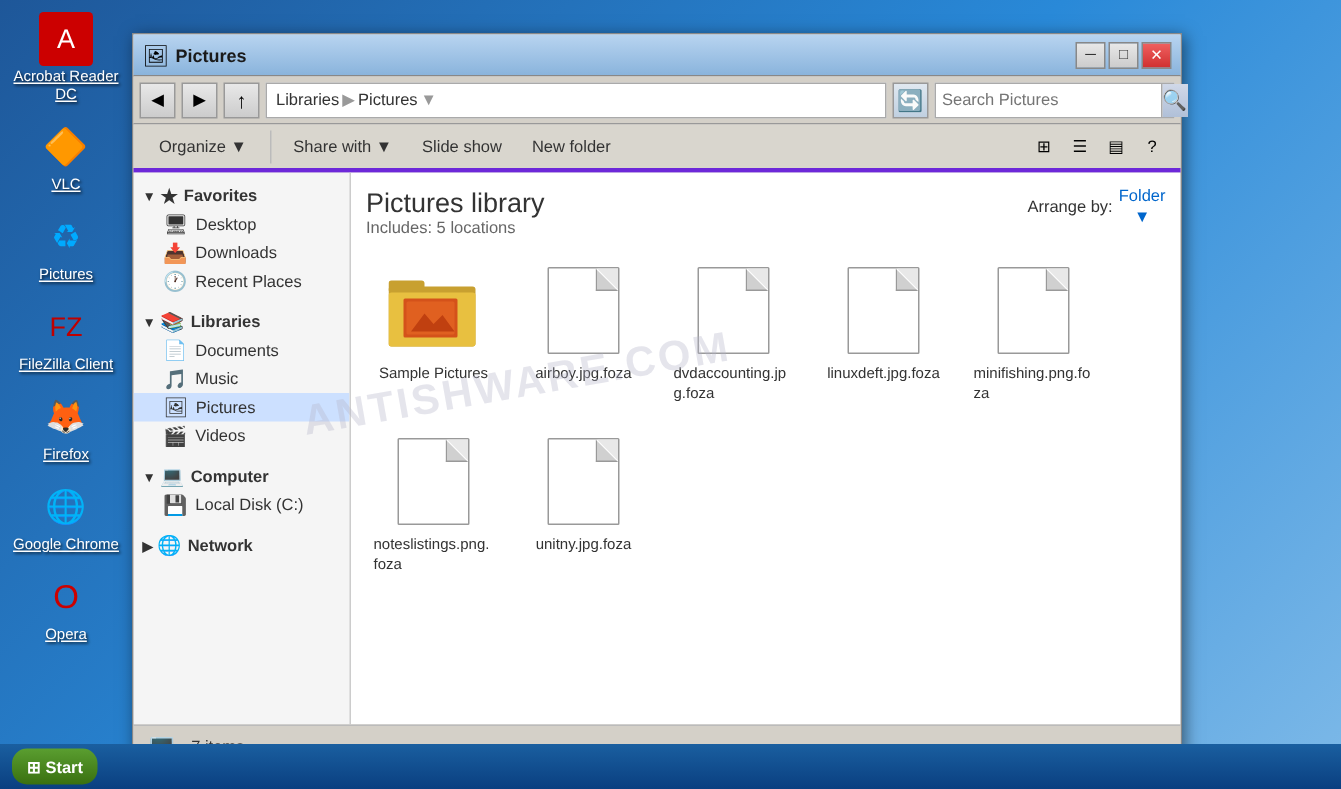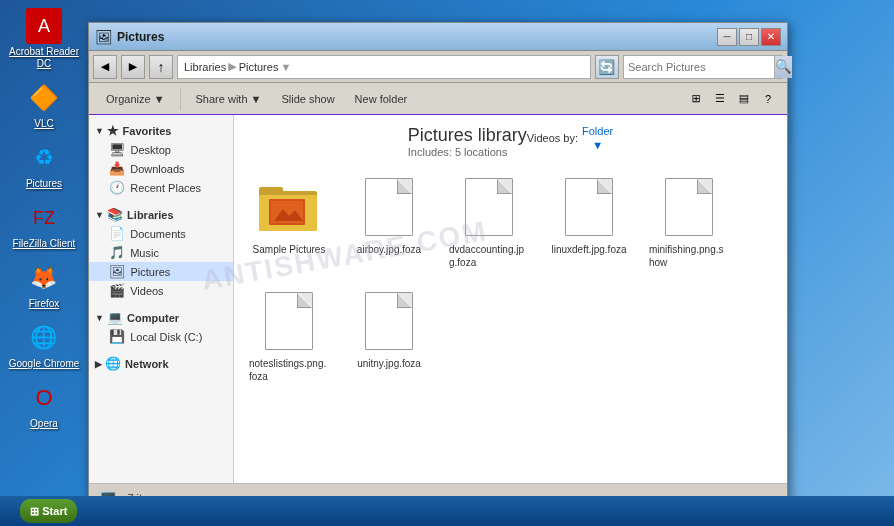--- a/index.html
+++ b/index.html
@@ -180,21 +180,21 @@
     }
 
     
     .toolbar {
       height: 32px;
       background: #d9d6ce;
       display: flex;
       align-items: center;
       padding: 0 8px;
       gap: 2px;
-      border-bottom: 1px solid #6d28d9;
+      border-bottom: 3px solid #6d28d9;
       flex-shrink: 0;
     }
     .toolbar-btn {
       height: 26px;
       padding: 0 8px;
       background: transparent;
       border: 1px solid transparent;
       cursor: pointer;
       font-size: 11px;
       color: #333;
@@ -264,21 +264,21 @@
 
     
     .file-area {
       flex: 1;
       background: white;
       overflow-y: auto;
       padding: 10px;
     }
     .library-header {
       display: flex;
-      justify-content: center;
+      justify-content: space-between;
       align-items: flex-start;
       margin-bottom: 12px;
     }
     .library-title {
       font-size: 18px;
       font-weight: 300;
       color: #333;
     }
     .library-includes {
       font-size: 11px;
@@ -396,21 +396,21 @@
     
     .taskbar {
       position: absolute;
       bottom: 0;
       left: 0;
       width: 894px;
       height: 30px;
       background: linear-gradient(to bottom, #1a5fa0, #0a3f80);
       display: flex;
       align-items: center;
-      padding: 0 20px;
+      padding: 0 8px;
     }
     .start-btn {
       height: 24px;
       padding: 0 10px;
       background: linear-gradient(to bottom, #5a9e30, #3a7010);
       border: none;
       border-radius: 10px;
       color: white;
       font-size: 11px;
       font-weight: bold;
@@ -575,21 +575,21 @@
         </div>
       </div>
 
       <div class="file-area">
         <div class="library-header">
           <div>
             <div class="library-title">Pictures library</div>
             <div class="library-includes">Includes: 5 locations</div>
           </div>
           <div class="arrange-by">
-            <span>Videos by:</span>
+            <span>Arrange by:</span>
             <button class="arrange-btn">
               <span>Folder</span>
               <span>▼</span>
             </button>
           </div>
         </div>
 
         <div class="file-grid">
 
           <div class="file-item">
@@ -627,21 +627,21 @@
             <div class="file-icon">
               <div class="generic-file"></div>
             </div>
             <div class="file-label">linuxdeft.jpg.foza</div>
           </div>
 
           <div class="file-item">
             <div class="file-icon">
               <div class="generic-file"></div>
             </div>
-            <div class="file-label">minifishing.png.show</div>
+            <div class="file-label">minifishing.png.foza</div>
           </div>
 
           <div class="file-item">
             <div class="file-icon">
               <div class="generic-file"></div>
             </div>
             <div class="file-label">noteslistings.png.foza</div>
           </div>
 
           <div class="file-item">

